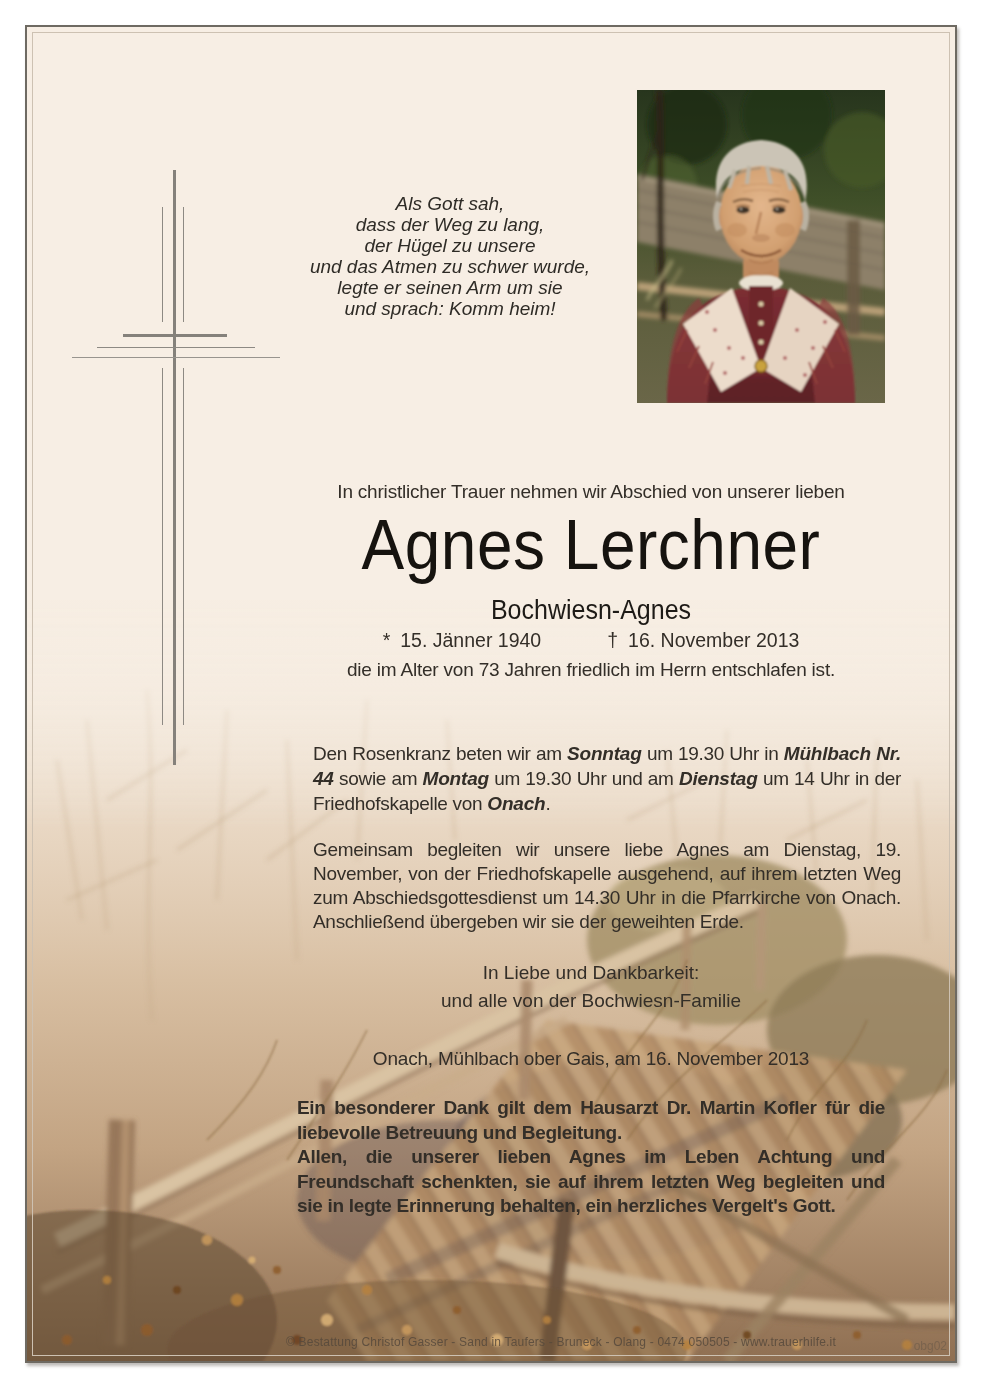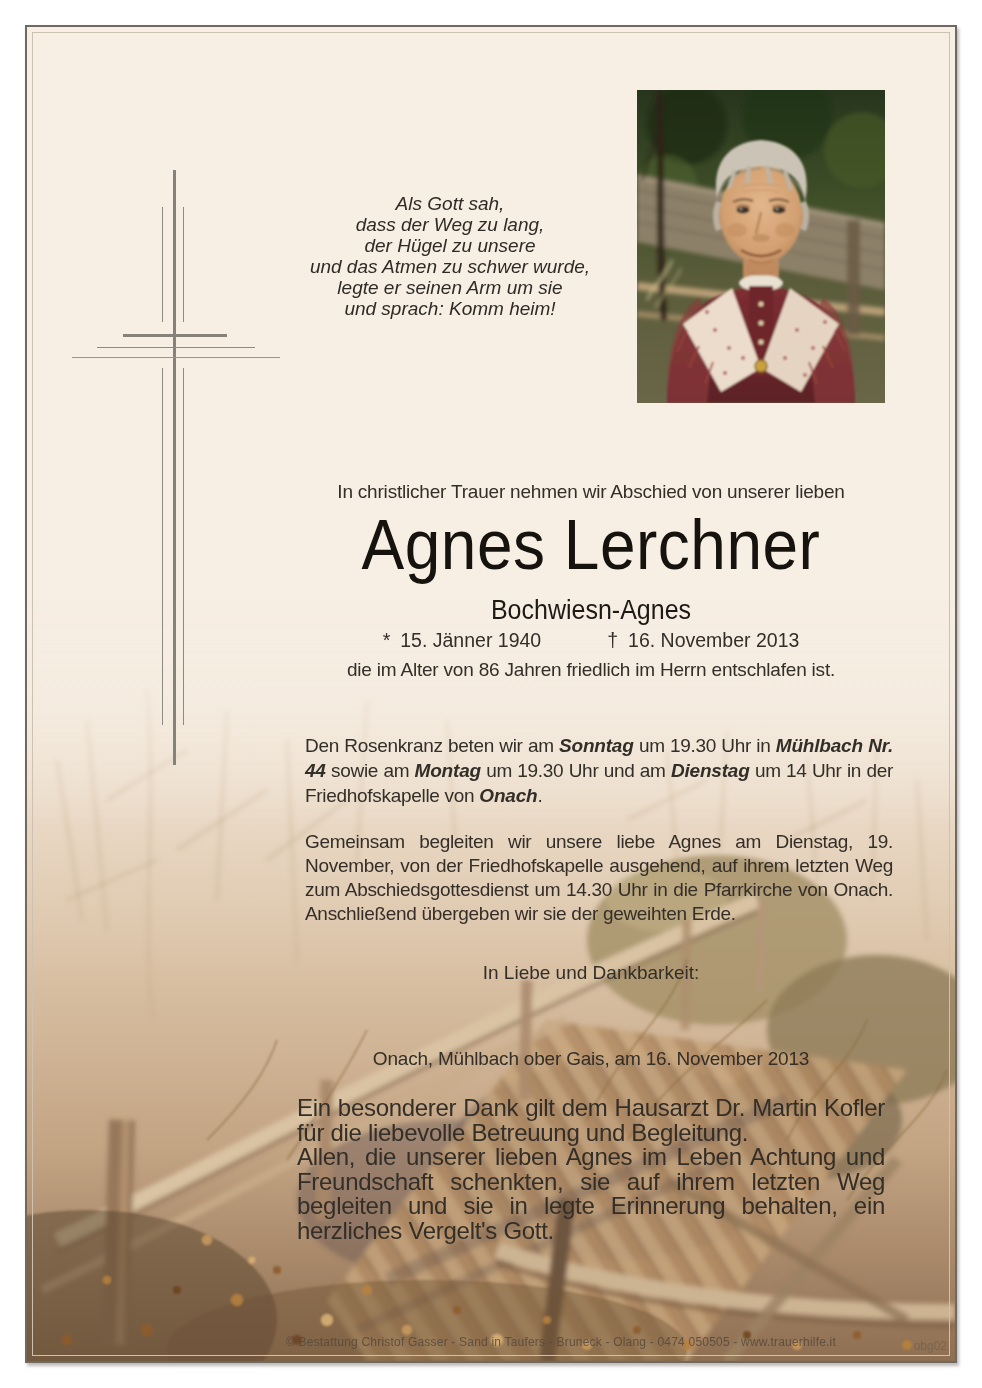--- a/index.html
+++ b/index.html
@@ -30,28 +30,28 @@
   .col{left:270px;width:588px;}
   .center{text-align:center;}
   .intro{top:454px;font-size:19px;letter-spacing:-0.2px;}
   .name{top:483px;font-size:64px;line-height:64px;font-weight:400;color:#16130f;
         transform:scaleY(1.1);transform-origin:50% 0;margin:0;letter-spacing:0.5px;}
   .nickname{top:566px;font-size:25px;line-height:30px;color:#1d1a16;
         transform:scaleY(1.08);transform-origin:50% 0;}
   .dates{top:602px;font-size:19.5px;display:flex;justify-content:center;gap:66px;}
   .dates .sym{margin-right:10px;}
   .age{top:632px;font-size:19px;letter-spacing:-0.2px;}
-  .para{font-size:19px;line-height:25px;letter-spacing:-0.3px;text-align:justify;margin:8px;}
+  .para{font-size:19px;line-height:25px;letter-spacing:-0.3px;text-align:justify;margin:16px;}
   .rosary{top:698px;}
   .procession{top:795px;line-height:24px;}
   .seg-bold{font-weight:700;font-style:italic;letter-spacing:-0.2px;}
   .gratitude{top:914px;font-size:19px;line-height:28px;margin-top:18px;}
   .place{top:1021px;font-size:19px;letter-spacing:-0.2px;}
   .thanks{top:1069px;}
-  .thanks .para-j{font-size:24px;line-height:24.5px;letter-spacing:-0.3px;text-align:justify;margin:0;}
+  .thanks .para-j{font-size:19px;line-height:24.5px;letter-spacing:-0.3px;text-align:justify;margin:0;font-weight:bold;}
   .footer{left:140px;right:0;top:1308px;text-align:center;font-size:12px;
           color:#56493c;opacity:.85;letter-spacing:.2px;z-index:12;}
   .design-code{right:8px;top:1312px;font-size:12px;color:#6e5c4a;opacity:.65;z-index:12;}
 </style>
 </head>
 <body>
 
 <div class="page">
   <div class="card">
 
@@ -308,29 +308,30 @@
 
     <div class="txt col dates">
       <span>
         <span class="sym">*</span><span>15. Jänner 1940</span>
       </span>
       <span>
         <span class="sym">†</span><span>16. November 2013</span>
       </span>
     </div>
 
-    <div class="txt col center age">die im Alter von 86 Jahren friedlich im Herrn entschlafen ist.</div>
+    <div class="txt col center age">die im Alter von 73 Jahren friedlich im Herrn entschlafen ist.</div>
 
     <p class="txt col para rosary"><span>Den Rosenkranz beten wir am </span><span class="seg-bold">Sonntag</span><span> um 19.30 Uhr in </span><span class="seg-bold">Mühlbach Nr. 44</span><span> sowie am </span><span class="seg-bold">Montag</span><span> um 19.30 Uhr und am </span><span class="seg-bold">Dienstag</span><span> um 14 Uhr in der Friedhofskapelle von </span><span class="seg-bold">Onach</span><span>.</span></p>
 
     <p class="txt col para procession">Gemeinsam begleiten wir unsere liebe Agnes am Dienstag, 19. November, von der Friedhofskapelle ausgehend, auf ihrem letzten Weg zum Abschiedsgottesdienst um 14.30 Uhr in die Pfarrkirche von Onach. Anschließend übergeben wir sie der geweihten Erde.</p>
 
     <div class="txt col center gratitude">
       <div>In Liebe und Dankbarkeit:</div>
       <div>
+          <div>und alle von der Bochwiesn-Familie</div>
         </div>
     </div>
 
     <div class="txt col center place">Onach, Mühlbach ober Gais, am 16. November 2013</div>
 
     <div class="txt col thanks">
         <p class="para-j">Ein besonderer Dank gilt dem Hausarzt Dr. Martin Kofler für die liebevolle Betreuung und Begleitung.</p>
         <p class="para-j">Allen, die unserer lieben Agnes im Leben Achtung und Freundschaft schenkten, sie auf ihrem letzten Weg begleiten und sie in legte Erinnerung behalten, ein herzliches Vergelt's Gott.</p>
       </div>
 

